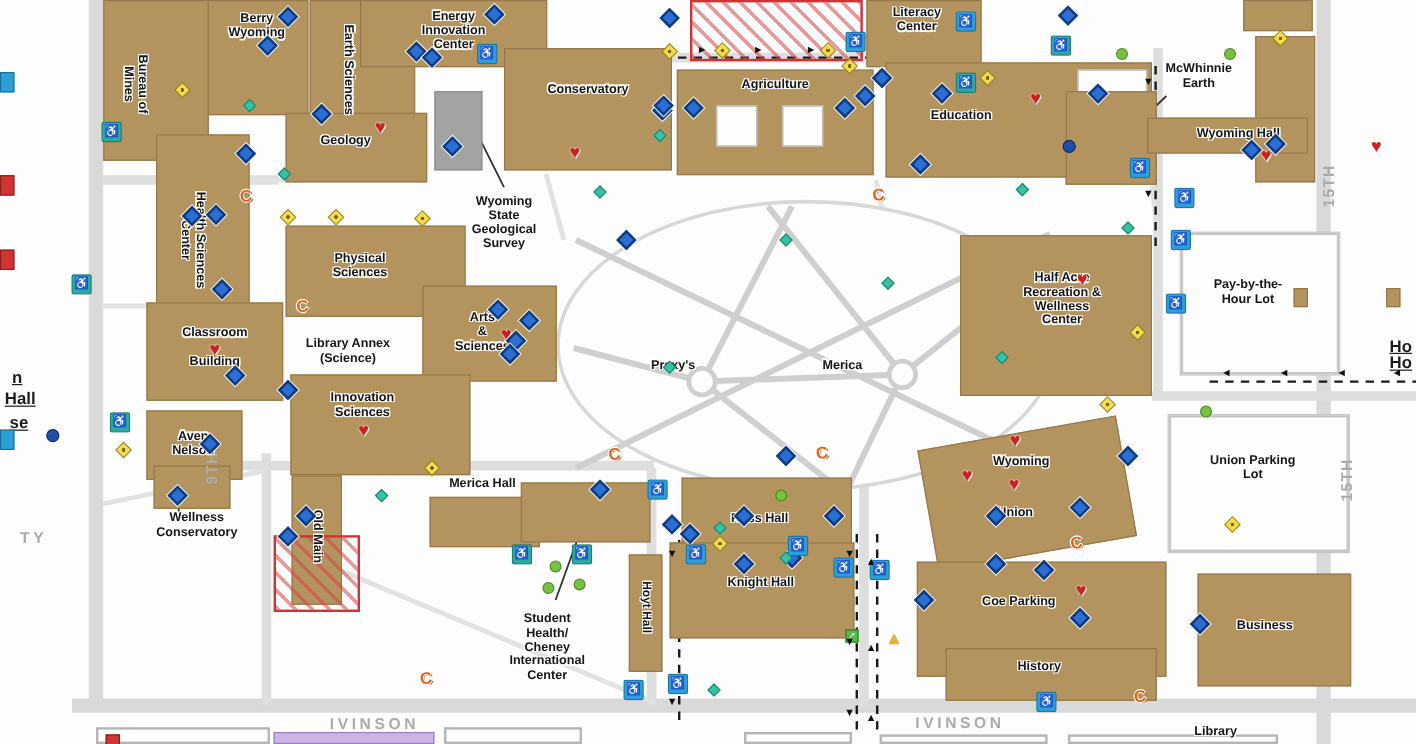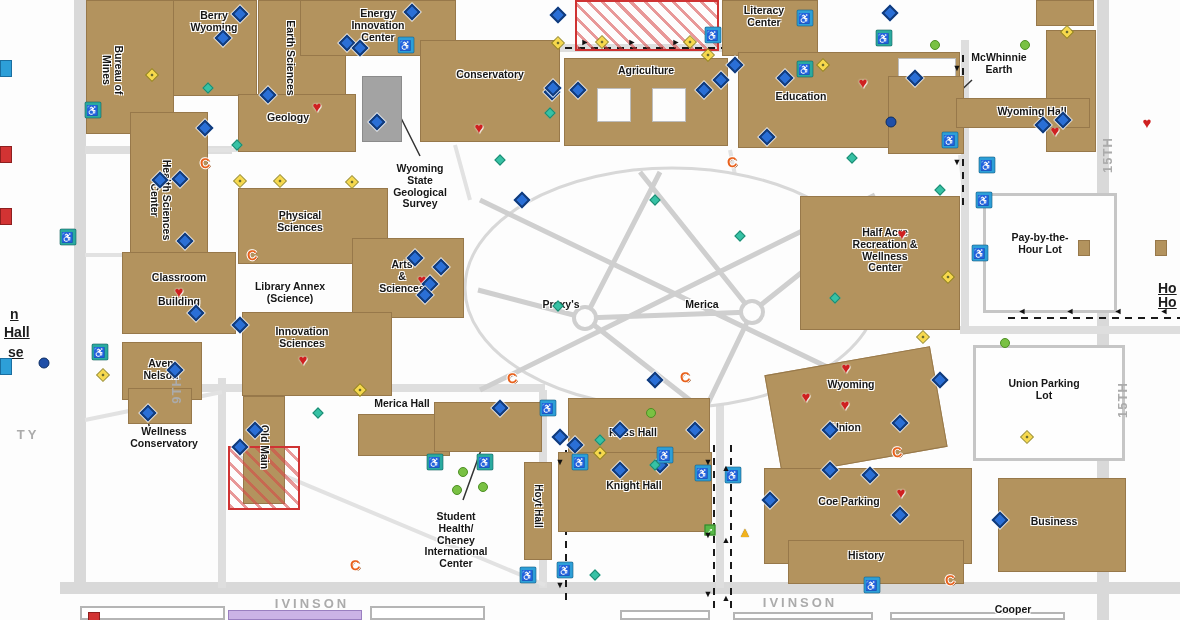--- a/index.html
+++ b/index.html
@@ -172,27 +172,27 @@
 International
 Center</div>
     <div class="blabel" style="left: 561px; top: 305px;">Prexy's</div>
     <div class="blabel" style="left: 702px; top: 305px;">Merica</div>
     <div class="blabel" style="left: 1040px; top: 244px;">Pay-by-the-
 Hour Lot</div>
     <div class="blabel" style="left: 1044px; top: 390px;">Union Parking
 Lot</div>
     <div class="blabel" style="left: 851px; top: 385px;">Wyoming</div>
     <div class="blabel" style="left: 846px; top: 428px;">Union</div>
-    <div class="blabel" style="left: 1013px; top: 610px;">Cooper</div>
+    <div class="blabel" style="left: 1013px; top: 610px;">Library</div>
     <div class="street vert" style="left: 176px; top: 390px;">9TH</div>
     <div class="street vert" style="left: 1107px; top: 155px;">15TH</div>
     <div class="street vert" style="left: 1122px; top: 400px;">15TH</div>
     <div class="street" style="left: 312px; top: 603px;">IVINSON</div>
     <div class="street" style="left: 800px; top: 602px;">IVINSON</div>
-    <div class="street" style="left: 28px; top: 434px;">TY</div>
+    <div class="street" style="left: 28px; top: 448px;">TY</div>
     <div class="edge" style="left: 10px; top: 306px;">n</div>
     <div class="edge" style="left: 4px; top: 324px;">Hall</div>
     <div class="edge" style="left: 8px; top: 344px;">se</div>
     <div class="edge" style="left: 1158px; top: 280px;">Ho</div>
     <div class="edge" style="left: 1158px; top: 294px;">Ho</div>
     <div class="hatch" style="left: 575px; top: 0px; width: 140px; height: 47px;"></div>
     <div class="hatch" style="left: 228px; top: 446px; width: 68px; height: 60px;"></div>
     <div class="icon heart" style="left: 317px; top: 106px;">♥</div>
     <div class="icon heart" style="left: 479px; top: 127px;">♥</div>
     <div class="icon heart" style="left: 160px; top: 177px;">♥</div>

